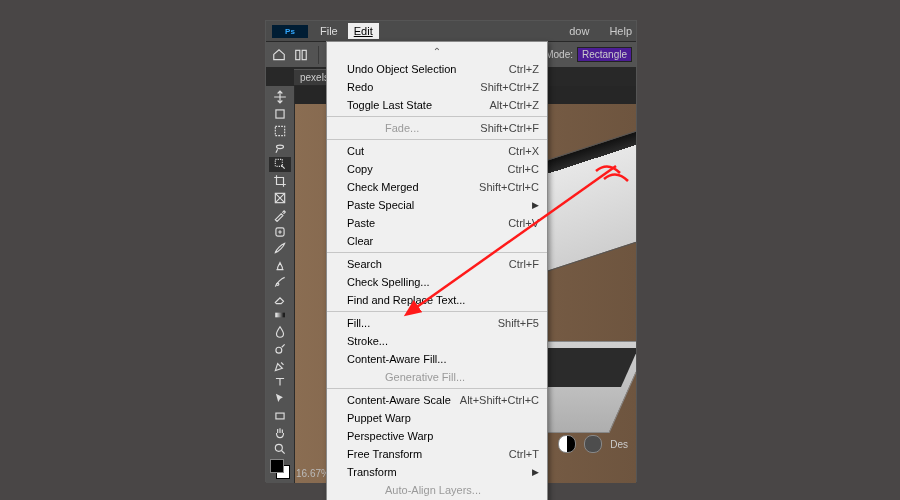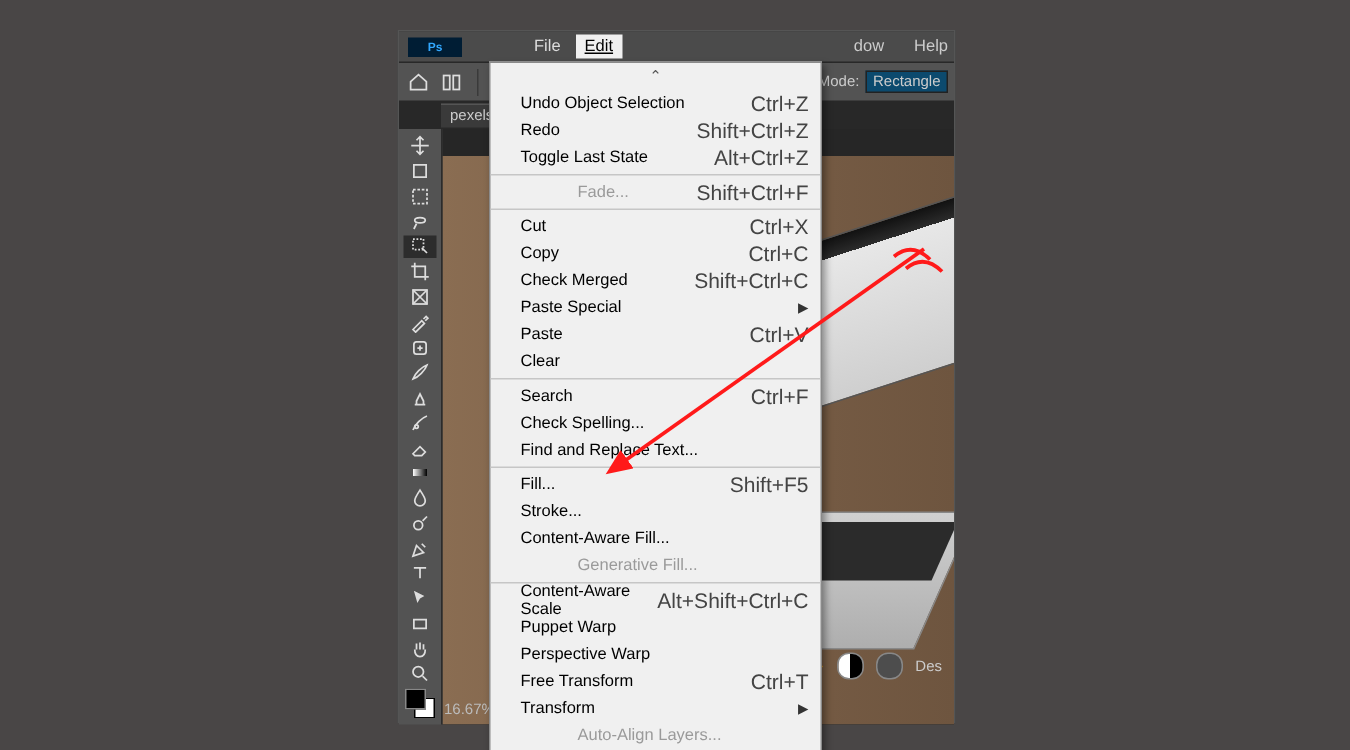--- a/index.html
+++ b/index.html
@@ -1,29 +1,29 @@
 <!DOCTYPE html>
 <html><head>
 <meta charset="utf-8">
 <style>
   html,body{margin:0;padding:0;width:900px;height:500px;background:#494646;font-family:"Segoe UI",Tahoma,sans-serif;font-size:11px;overflow:hidden;}
   .app-frame{position:absolute;left:265px;top:20px;width:370px;height:460px;background:#323232;border:1px solid #555;}
   
   .window-bar{height:20px;background:#4b4b4b;display:flex;align-items:center;padding:0 6px;color:#ccc;}
   .ps-logo{width:36px;height:13px;background:#001d34;display:flex;align-items:center;justify-content:center;color:#31a8ff;font-size:8px;font-weight:bold;margin-right:6px;font-family:sans-serif;}
-  .menu-bar{display:flex;gap:4px;color:#ddd;margin-left:36px;}
+  .menu-bar{display:flex;gap:4px;color:#ddd;}
   .menu-item{padding:2px 6px;}
   .menu-item.active{background:#f0f0f0;color:#000;text-decoration:underline;}
   .menu-right{position:absolute;right:4px;top:0;height:20px;display:flex;align-items:center;gap:20px;color:#ccc;}
   
   .options-bar{height:25px;background:#535353;display:flex;align-items:center;padding:0 4px;color:#ccc;border-top:1px solid #282828;border-bottom:1px solid #282828;}
   .opt-btn{width:18px;height:18px;display:flex;align-items:center;justify-content:center;margin-right:4px;}
   .opt-sep{width:1px;height:18px;background:#3a3a3a;margin:0 4px;}
   .mode-label{font-size:10px;margin-left:4px;color:#ccc;}
-  .mode-select{background:#0c4a6e;border:1px solid #222;color:#ccc;font-size:10px;padding:1px 4px;margin-left:4px;}
+  .mode-select{background:#4c1d95;border:1px solid #222;color:#ccc;font-size:10px;padding:1px 4px;margin-left:4px;}
   
   .tab-bar{height:18px;background:#282828;display:flex;align-items:center;padding-left:28px;}
   .doc-tab{background:#3a3a3a;color:#ccc;font-size:10px;padding:2px 6px;border-top:1px solid #555;}
   
   .content-row{display:flex;height:calc(100% - 63px);} 
   .toolbox{width:28px;background:#535353;display:flex;flex-direction:column;align-items:center;padding-top:4px;border-right:1px solid #2b2b2b;}
   .tool{width:22px;height:22px;margin-bottom:2px;display:flex;align-items:center;justify-content:center;color:#ddd;}
   .tool.selected{background:#2c2c2c;}
   .toolbox-end{margin-top:auto;margin-bottom:4px;}
   .fgbg{position:relative;width:20px;height:20px;}
@@ -39,21 +39,21 @@
   .laptop-lid{position:absolute;right:-30px;top:45px;width:170px;height:110px;background:linear-gradient(#111,#2b2b2b 12%,#e7e7e7 12%,#cfcfcf);transform:skewY(-18deg) skewX(5deg);border:1px solid #555;}
   .zoom-label{position:absolute;left:30px;bottom:2px;color:#bbb;font-size:10px;}
   .canvas-ctrl{position:absolute;right:8px;bottom:30px;display:flex;align-items:center;gap:8px;color:#ccc;}
   .canvas-ctrl .circ{width:16px;height:16px;border-radius:8px;border:1px solid #888;background:#4d4d4d;display:inline-block;}
   .canvas-ctrl .half{background:linear-gradient(90deg,#fff 50%,#000 50%);}
   .des-label{font-size:10px;}
   
   .dropdown{position:absolute;left:60px;top:20px;width:220px;background:#f0f0f0;border:1px solid #8a8a8a;box-shadow:2px 2px 5px rgba(0,0,0,0.4);color:#000;font-size:11px;z-index:5;}
   .dd-row{display:flex;justify-content:space-between;align-items:center;height:18px;padding:0 8px 0 20px;}
   .dd-row.header{justify-content:center;padding:0;}
-  .dd-row .shortcut{color:#444;font-size:14px;}
+  .dd-row .shortcut{color:#444;font-size:11px;}
   .dd-row.disabled{color:#9a9a9a;margin-left:38px;}
   .dd-sep{height:1px;background:#c6c6c6;margin:2px 0;}
   .submenu-arrow{font-size:9px;color:#333;}
   .back-caret{font-size:10px;color:#555;}
   
   .arrow-svg{position:absolute;left:0;top:0;width:100%;height:100%;pointer-events:none;z-index:10;}
   .icon-svg{display:block;}
 </style>
 </head>
 <body>

